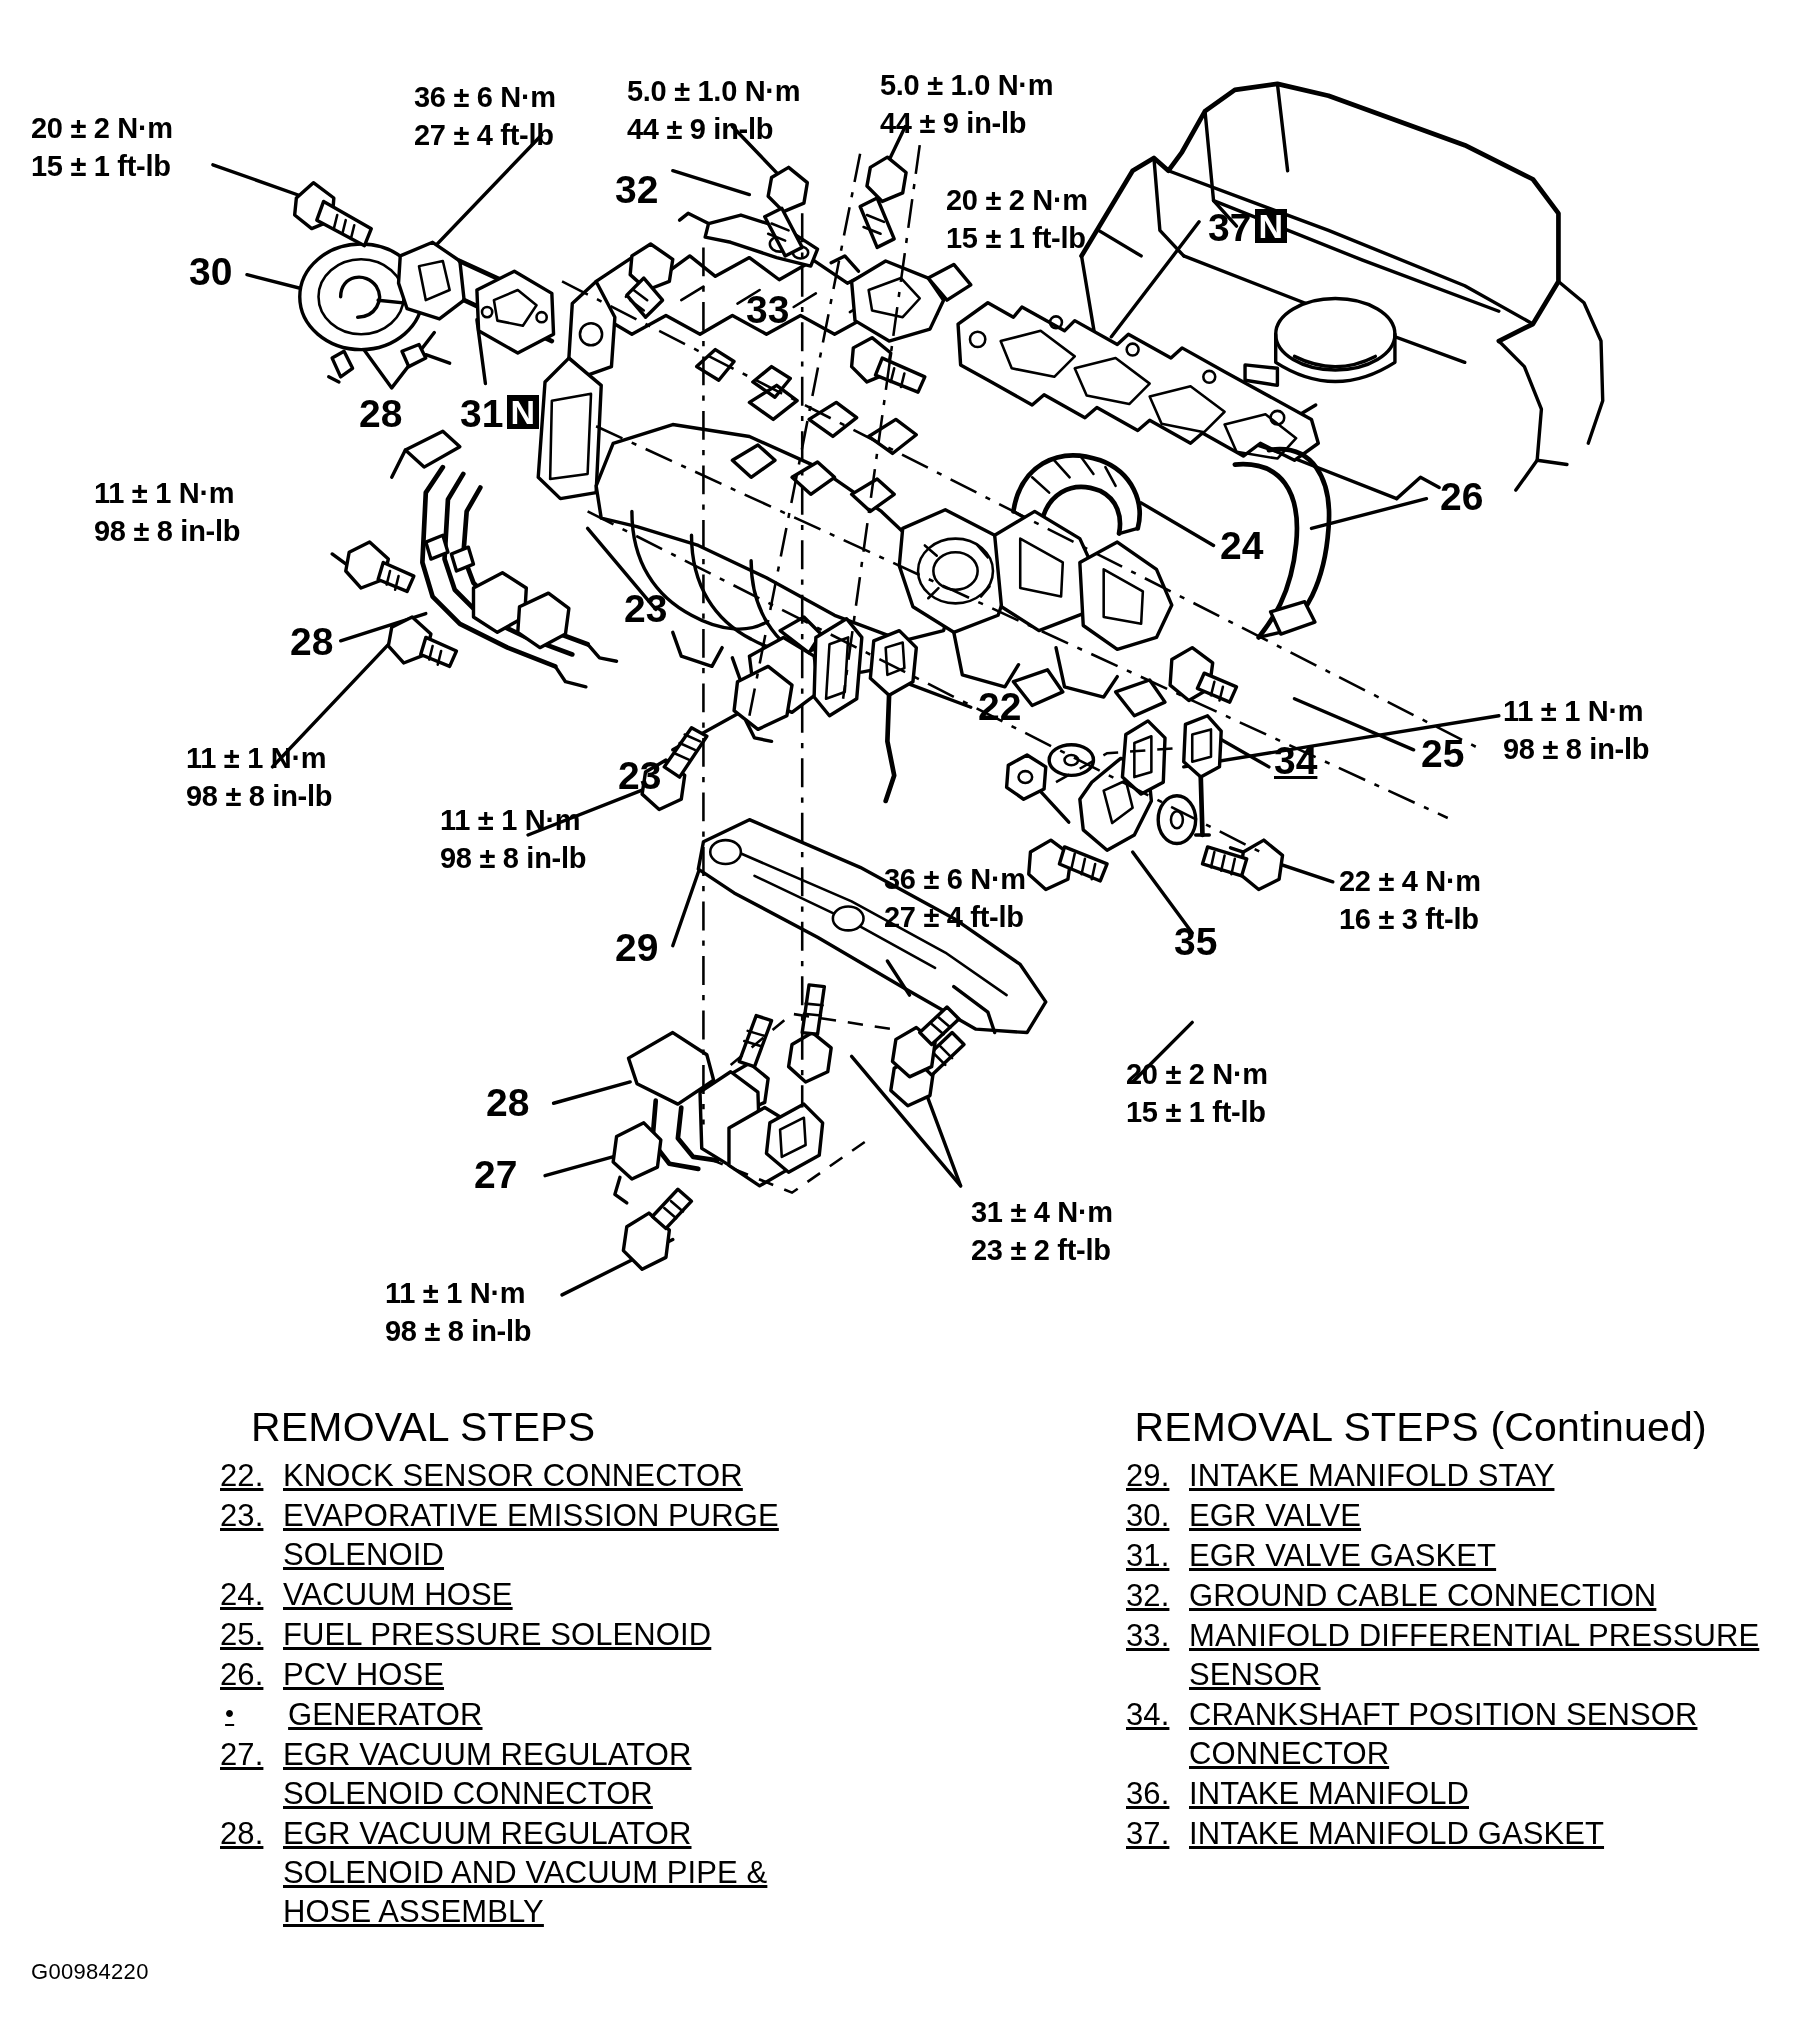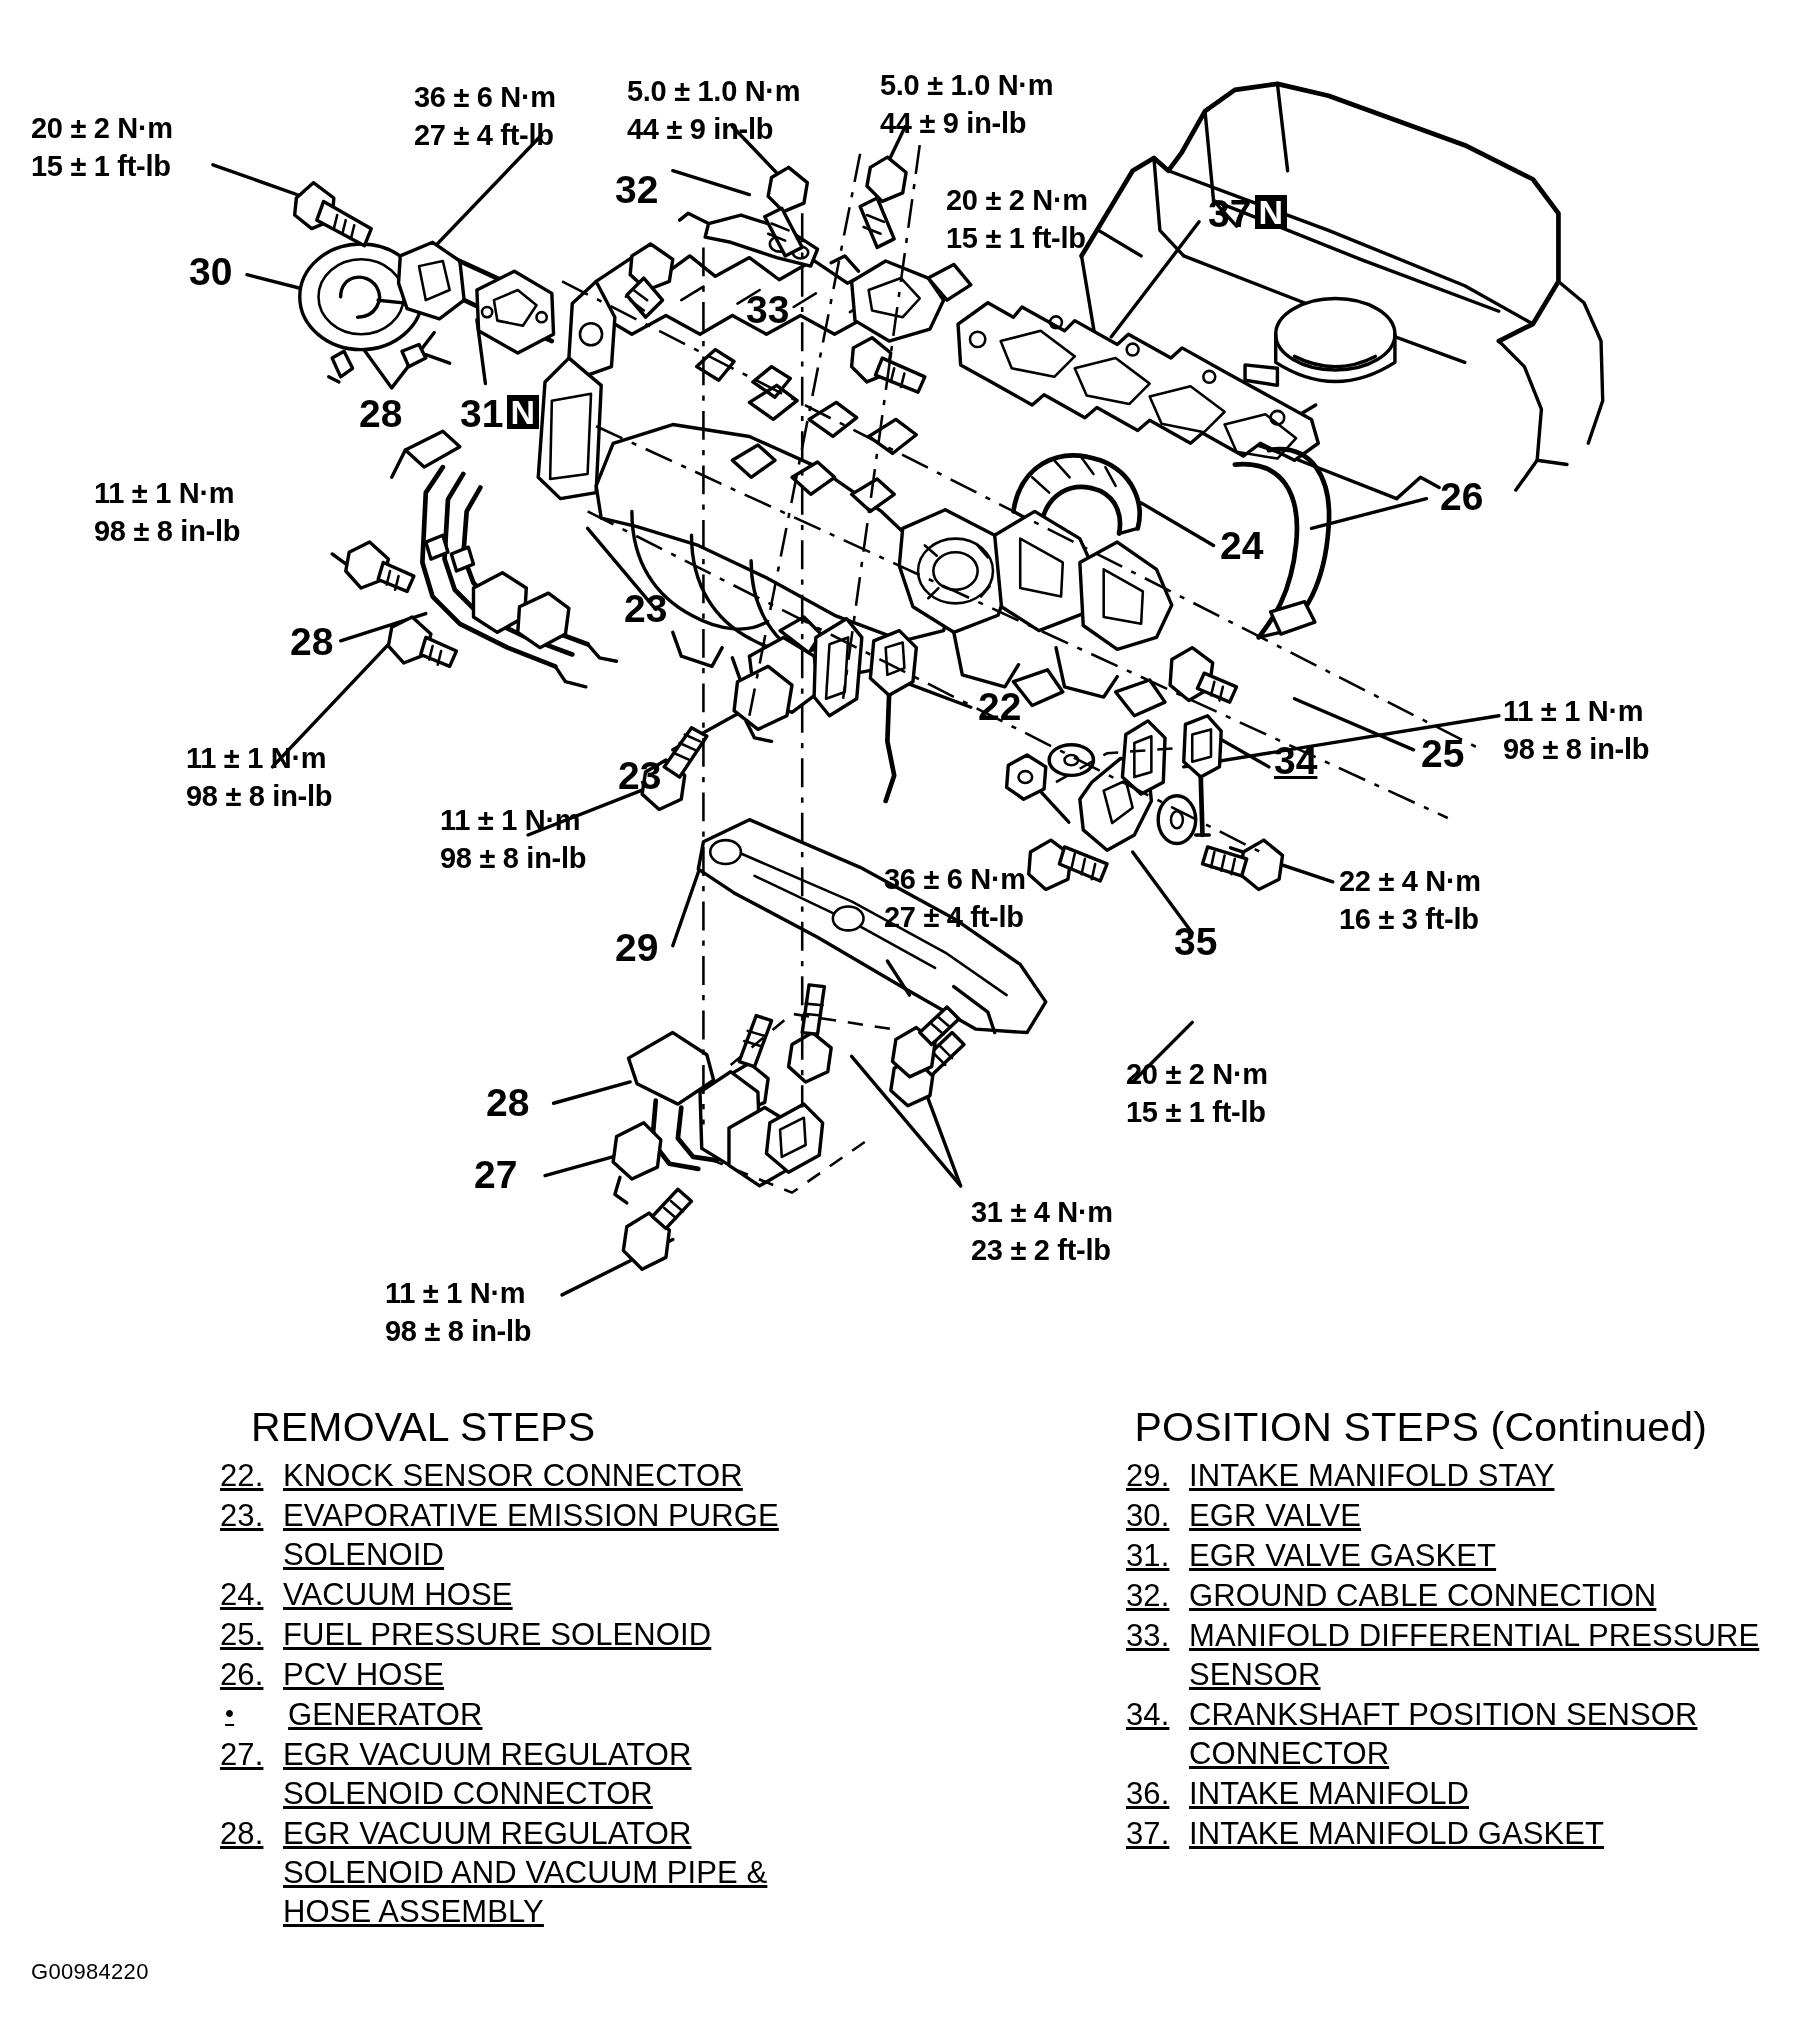--- a/index.html
+++ b/index.html
@@ -543,21 +543,21 @@
     <div>11 ± 1 N·m</div>
     <div>98 ± 8 in-lb</div>
   </div>
 
   <div class="callout" style="left:189px;top:252px;"><span>30</span></div>
 
   <div class="callout" style="left:615px;top:170px;"><span>32</span></div>
 
   <div class="callout" style="left:746px;top:290px;"><span>33</span></div>
 
-  <div class="callout" style="left:1208px;top:194px;"><span>37</span><span class="nbadge">N</span></div>
+  <div class="callout" style="left:1208px;top:208px;"><span>37</span><span class="nbadge">N</span></div>
 
   <div class="callout" style="left:359px;top:394px;"><span>28</span></div>
 
   <div class="callout" style="left:460px;top:394px;"><span>31</span><span class="nbadge">N</span></div>
 
   <div class="callout" style="left:1440px;top:477px;"><span>26</span></div>
 
   <div class="callout" style="left:1220px;top:526px;"><span>24</span></div>
 
   <div class="callout" style="left:624px;top:589px;"><span>23</span></div>
@@ -612,21 +612,21 @@
           <span class="txt">EGR VACUUM REGULATOR SOLENOID CONNECTOR</span>
         </li>
       <li>
           <span class="num">28.</span>
           <span class="txt">EGR VACUUM REGULATOR SOLENOID AND VACUUM PIPE &amp; HOSE ASSEMBLY</span>
         </li>
     </ul>
   </div>
 
   <div class="steps" style="left:1126px;top:1404px;width:647px;">
-    <h3 class="hdr-right">POSITION STEPS (Continued)</h3>
+    <h3 class="hdr-right">REMOVAL STEPS (Continued)</h3>
     <ul>
       <li>
           <span class="num">29.</span>
           <span class="txt">INTAKE MANIFOLD STAY</span>
         </li>
       <li>
           <span class="num">30.</span>
           <span class="txt">EGR VALVE</span>
         </li>
       <li>

